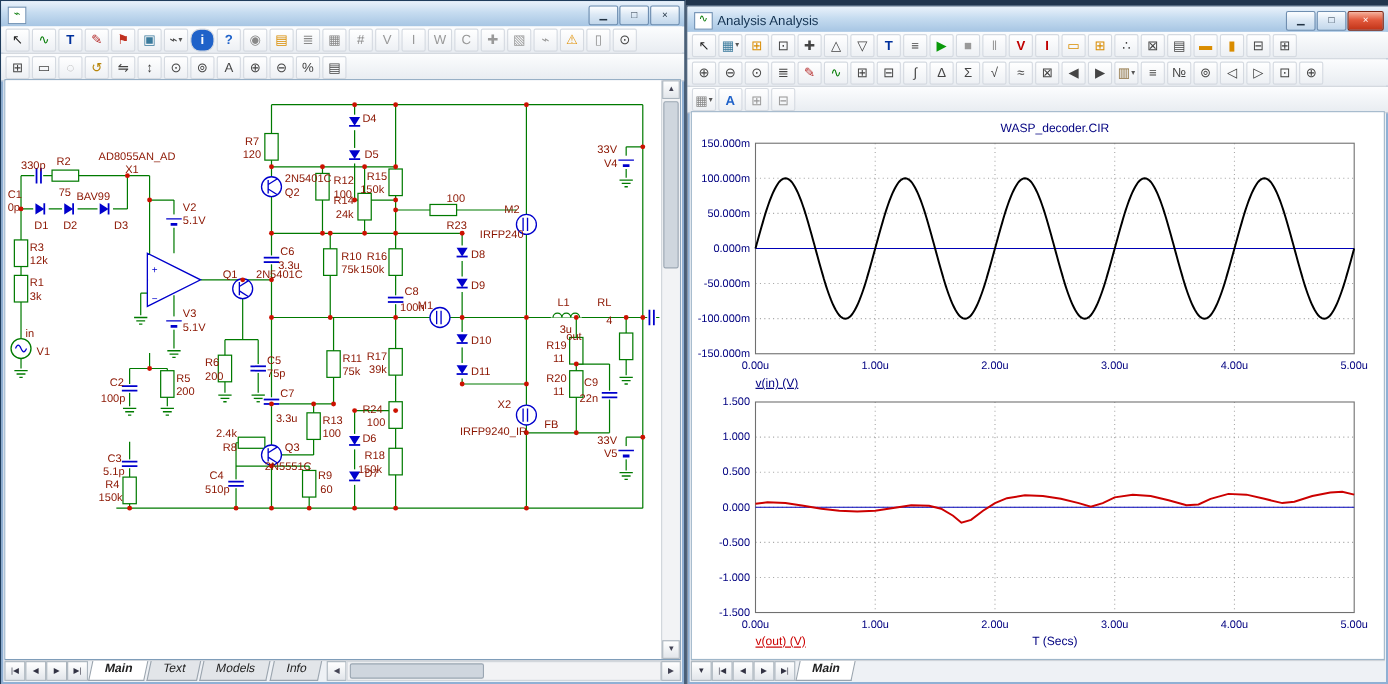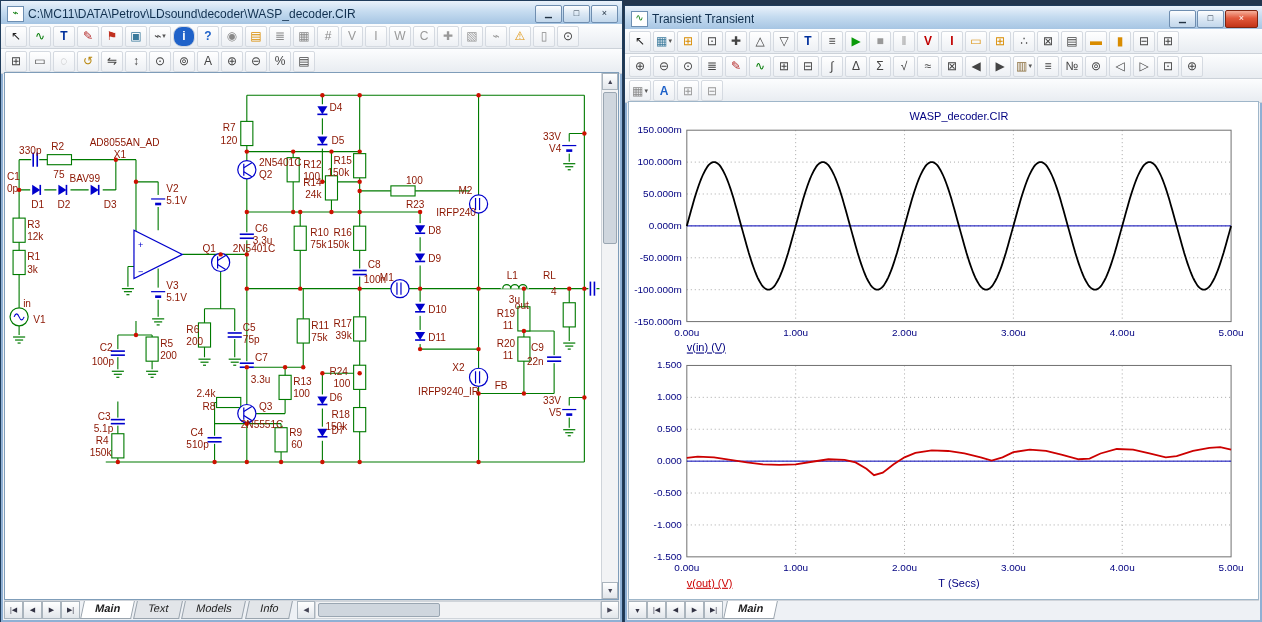--- a/index.html
+++ b/index.html
@@ -79,21 +79,20 @@
   .tick{font-size:10px;fill:#000080;font-family:"Liberation Sans",sans-serif}
   .ctitle{font-size:11px;fill:#000080;font-family:"Liberation Sans",sans-serif}
   .ylab{font-size:11px;font-family:"Liberation Sans",sans-serif}
 </style>
 </head>
 <body>
 
 <div class="win" id="left-win">
   <div class="titlebar">
     <span class="win-icon">⌁</span>
-    <span class="title-text">C:\MC11\DATA\Petrov\LDsound\decoder\WASP_decoder.CIR</span>
     <span class="capbtns">
       <span class="capbtn">▁</span>
       <span class="capbtn">□</span>
       <span class="capbtn">×</span>
     </span>
   </div>
   <div class="toolbar">
       <span class="tbico">
         <span class="glyph" style="color: rgb(34, 34, 34);">↖</span>
       </span>
@@ -527,21 +526,21 @@
         <div class="hthumb"></div>
       </div>
       <div class="sbtn">▶</div>
     </div>
   </div>
 </div>
 
 <div class="win" id="right-win">
   <div class="titlebar">
     <span class="win-icon">∿</span>
-    <span class="title-text">Transient Transient</span>
+    <span class="title-text">Analysis Analysis</span>
     <span class="capbtns">
       <span class="capbtn">▁</span>
       <span class="capbtn">□</span>
       <span class="capbtn close-red">×</span>
     </span>
   </div>
   <div class="toolbar">
       <span class="tbico">
         <span class="glyph" style="color: rgb(34, 34, 34);">↖</span>
       </span>

